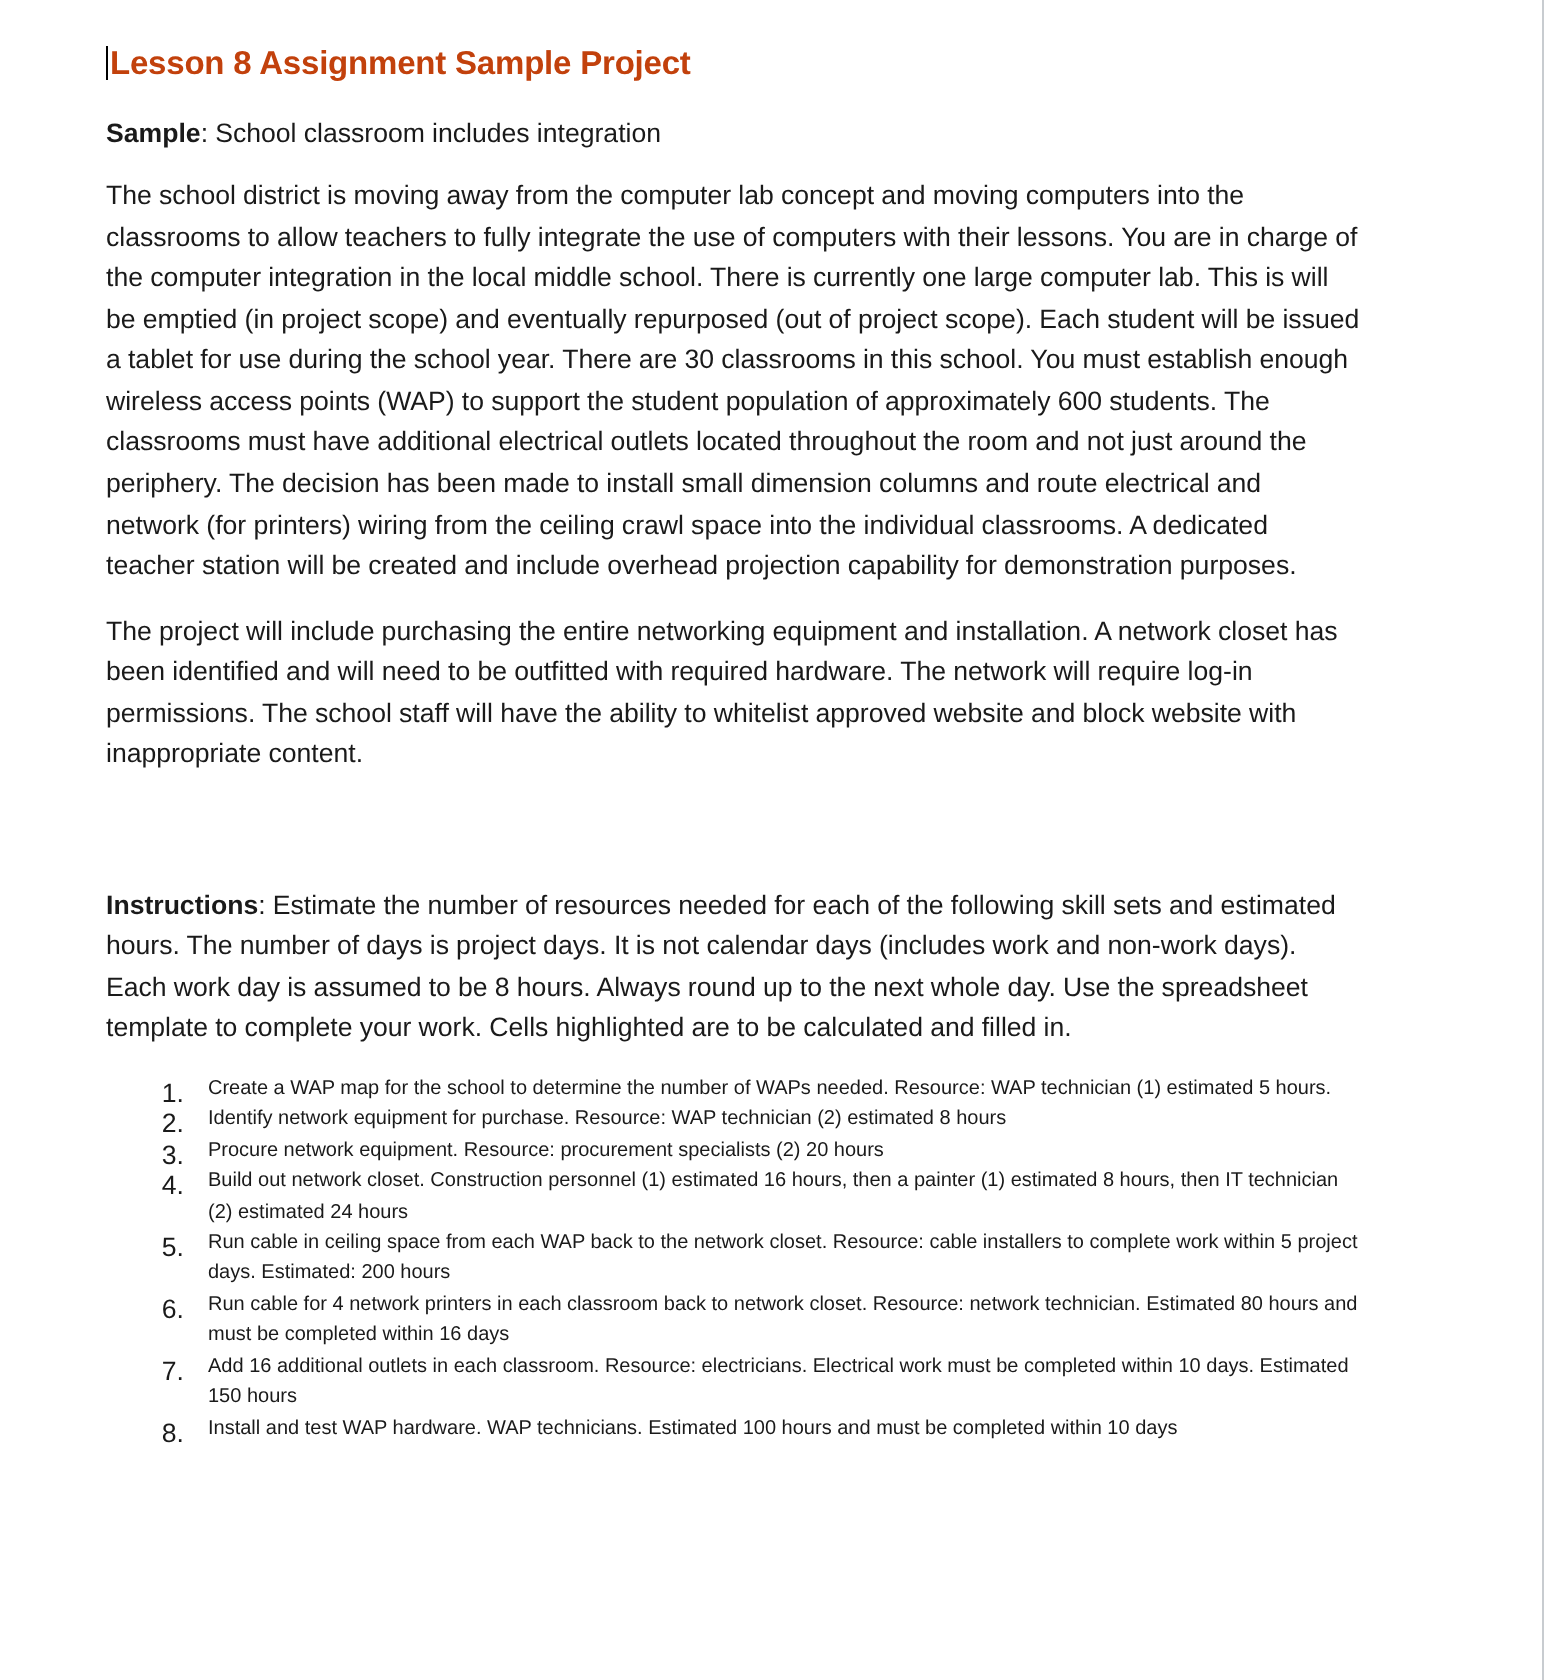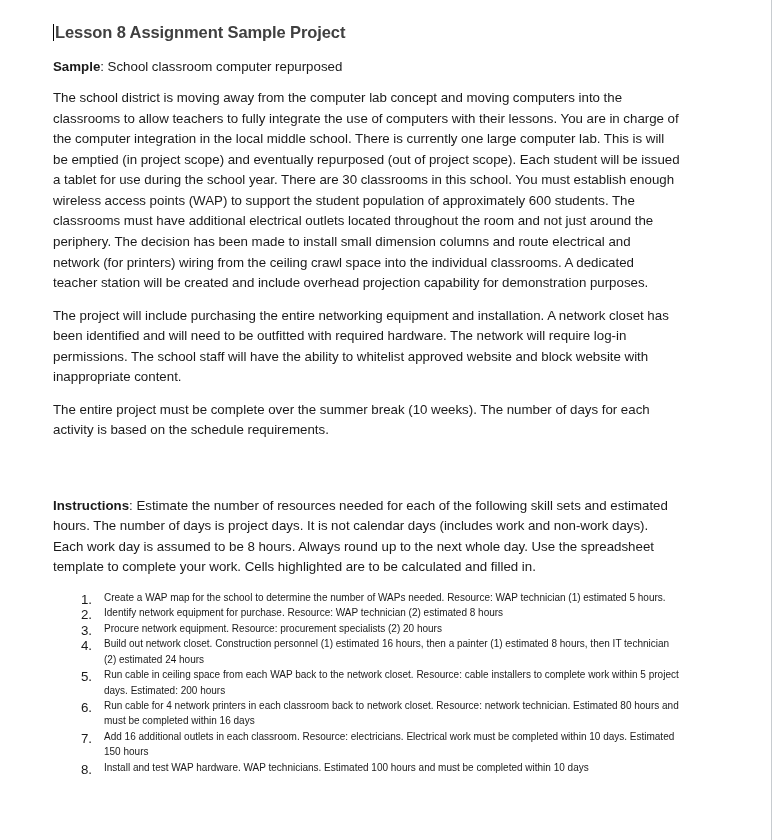--- a/index.html
+++ b/index.html
@@ -38,21 +38,21 @@
   }
 
   
   .doc-title {
     position: relative;
     font-size: 16.5px;
     font-weight: bold;
     line-height: 1.32;
     letter-spacing: -0.1px;
     margin: 0 0 13px 0;
-    color: #404040;
+    color: #c2410c;
   }
   .caret {
     display: inline-block;
     width: 1px;
     height: 17px;
     background: #000000;
     vertical-align: -3px;
     margin-right: 1px;
   }
 
@@ -101,27 +101,26 @@
 <body>
 
 <div class="page">
 
   <div class="page-right-rule"></div>
 
   <div class="doc-body">
 
     <h1 class="doc-title"><span class="caret"></span><span>Lesson 8 Assignment Sample Project</span></h1>
 
-    <p class="para tight"><b>Sample</b><span>: School classroom computer repurposed</span></p>
+    <p class="para tight"><b>Sample</b><span>: School classroom includes integration</span></p>
 
     <p class="para">The school district is moving away from the computer lab concept and moving computers into the classrooms to allow teachers to fully integrate the use of computers with their lessons.  You are in charge of the computer integration in the local middle school. There is currently one large computer lab. This is will be emptied (in project scope) and eventually repurposed (out of project scope). Each student will be issued a tablet for use during the school year. There are 30 classrooms in this school. You must establish enough wireless access points (WAP) to support the student population of approximately 600 students. The classrooms must have additional electrical outlets located throughout the room and not just around the periphery. The decision has been made to install small dimension columns and route electrical and network (for printers) wiring from the ceiling crawl space into the individual classrooms. A dedicated teacher station will be created and include overhead projection capability for demonstration purposes.</p>
 
     <p class="para">The project will include purchasing the entire networking equipment and installation. A network closet has been identified and will need to be outfitted with required hardware. The network will require log-in permissions. The school staff will have the ability to whitelist approved website and block website with inappropriate content.</p>
 
-    <p class="para">The entire project must be complete over the summer break (10 weeks). The number of days for each activity is based on the schedule requirements.</p>
 
     <div class="spacer-para"></div>
 
     <p class="para"><b>Instructions</b><span>: Estimate the number of resources needed for each of the following skill sets and estimated hours. The number of days is project days. It is not calendar days (includes work and non-work days). Each work day is assumed to be 8 hours. Always round up to the next whole day. Use the spreadsheet template to complete your work. Cells highlighted are to be calculated and filled in.</span></p>
 
     <ol class="num-list">
       <li>Create a WAP map for the school to determine the number of WAPs needed. Resource: WAP technician (1) estimated 5 hours.</li>
       <li>Identify network equipment for purchase. Resource: WAP technician (2) estimated 8 hours</li>
       <li>Procure network equipment. Resource: procurement specialists (2) 20 hours</li>
       <li>Build out network closet. Construction personnel (1) estimated 16 hours, then a painter (1) estimated 8 hours, then IT technician (2) estimated 24 hours</li>

